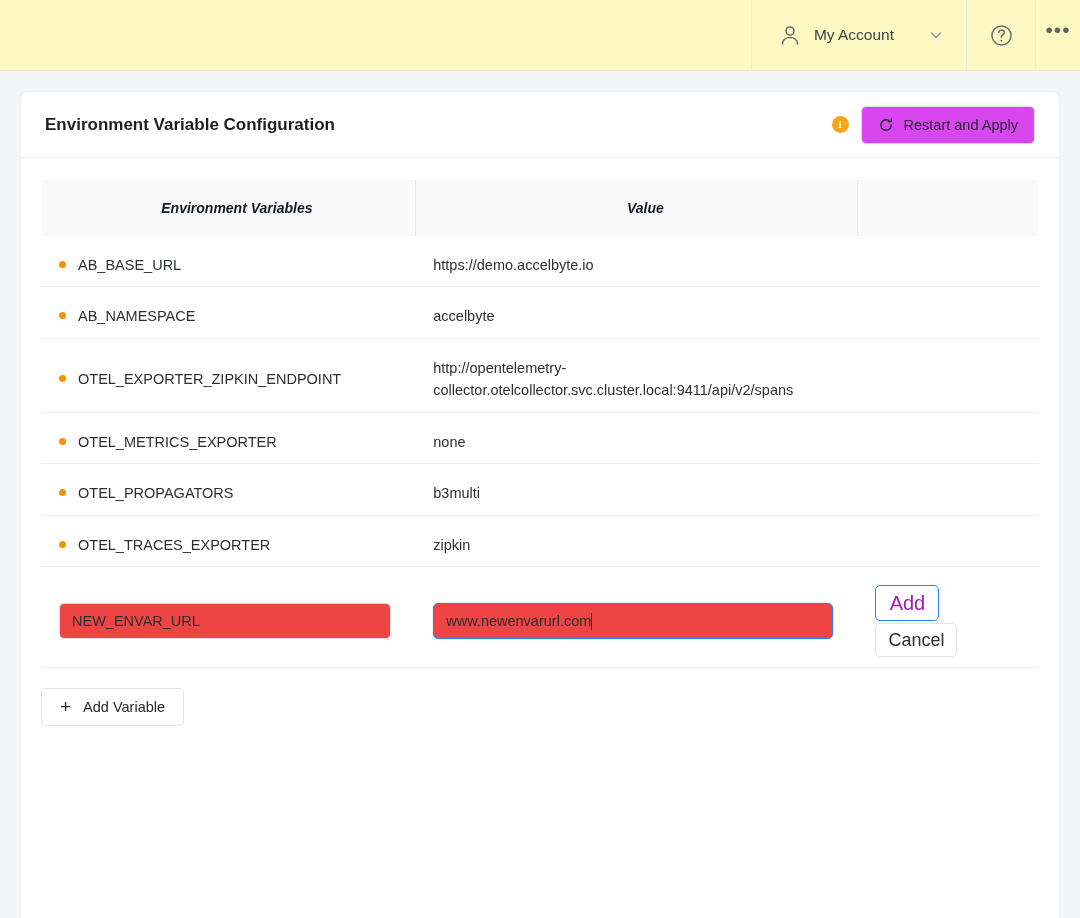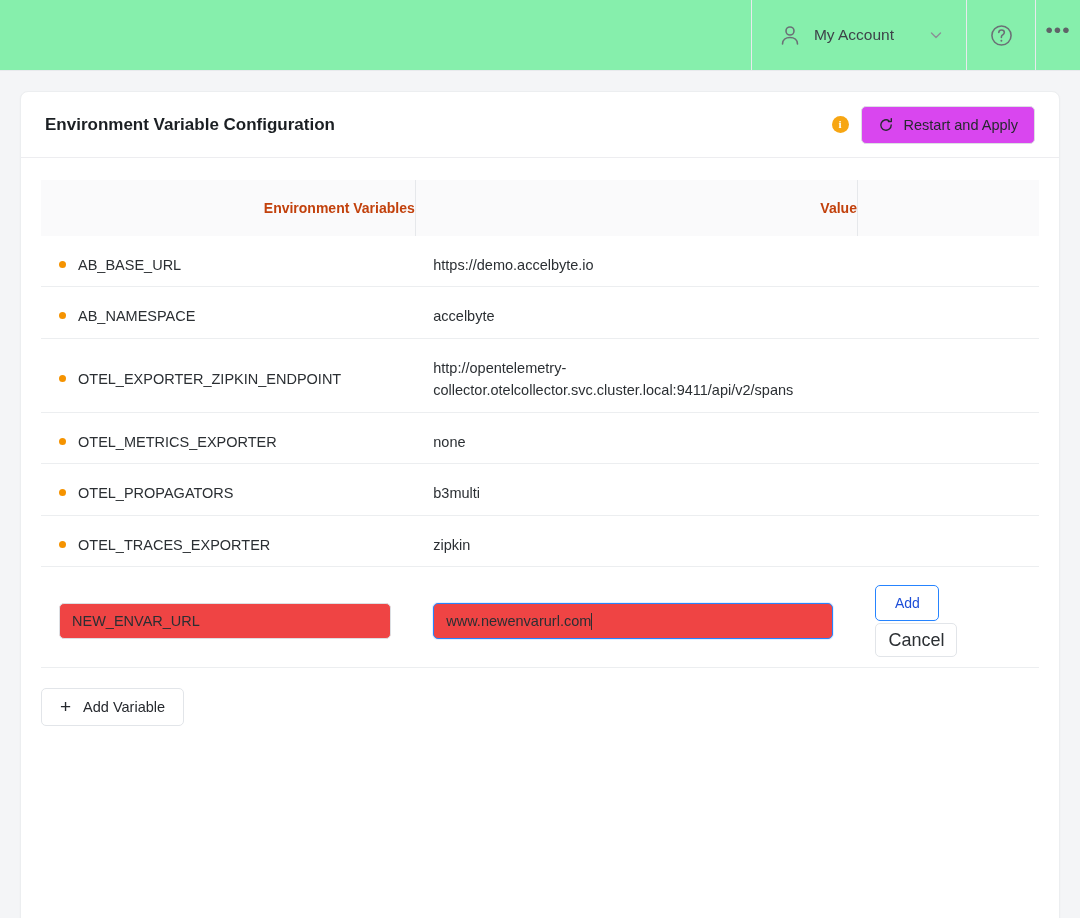--- a/index.html
+++ b/index.html
@@ -7,21 +7,21 @@
     width: 1080px;
     height: 918px;
     font-family: "Liberation Sans", sans-serif;
     background: #f4f5f7;
     overflow: hidden;
   }
 
   
   .topbar {
     height: 71px;
-    background: #86efac;
+    background: #fef9c3;
     display: flex;
     justify-content: flex-end;
     align-items: stretch;
     border-bottom: 1px solid #e8eaed;
   }
   .account-cell {
     display: flex;
     align-items: center;
     gap: 12px;
     padding: 0 22px 0 26px;
@@ -115,27 +115,28 @@
     cursor: pointer;
     white-space: nowrap;
   }
   .refresh-icon { width: 16px; height: 16px; display: block; }
 
   
   .table-wrap { padding: 22px 20px 0 20px; }
   .tbl { width: 100%; border-collapse: collapse; table-layout: fixed; }
   .tbl thead tr { background: #fafafb; }
   .tbl thead th {
-    text-align: right;
+    text-align: center;
     font-size: 14px;
     font-weight: bold;
-    color: #c2410c;
+    color: #0f172a;
     padding: 16px 0 16px 18px;
     height: 56px;
     vertical-align: middle;
+    font-style: italic;
   }
   .col-name  { width: 369px; }
   .col-value { width: 436px; border-left: 1px solid #e6e8eb; }
   .col-act   { width: 179px; border-left: 1px solid #e6e8eb; }
 
   .tbl tbody td {
     font-size: 14.5px;
     color: #2b2f33;
     padding: 18px 14px 10px 18px;
     border-bottom: 1px solid #eceef0;
@@ -180,22 +181,22 @@
     height: 17px;
     background: #2b2f33;
     top: 10px;
   }
   .act-stack { display: flex; flex-direction: column; align-items: flex-start; gap: 2px; }
   .btn-add {
     width: 64px; height: 36px;
     border: 1px solid #2684ff;
     border-radius: 5px;
     background: #ffffff;
-    color: #1d4ed8;
-    font-size: 14px;
+    color: #a21caf;
+    font-size: 20px;
     font-family: "Liberation Sans", sans-serif;
     cursor: pointer;
   }
   .btn-cancel {
     width: 82px; height: 34px;
     border: 1px solid #e2e5e9;
     border-radius: 5px;
     background: #ffffff;
     color: #2b2f33;
     font-size: 18px;

